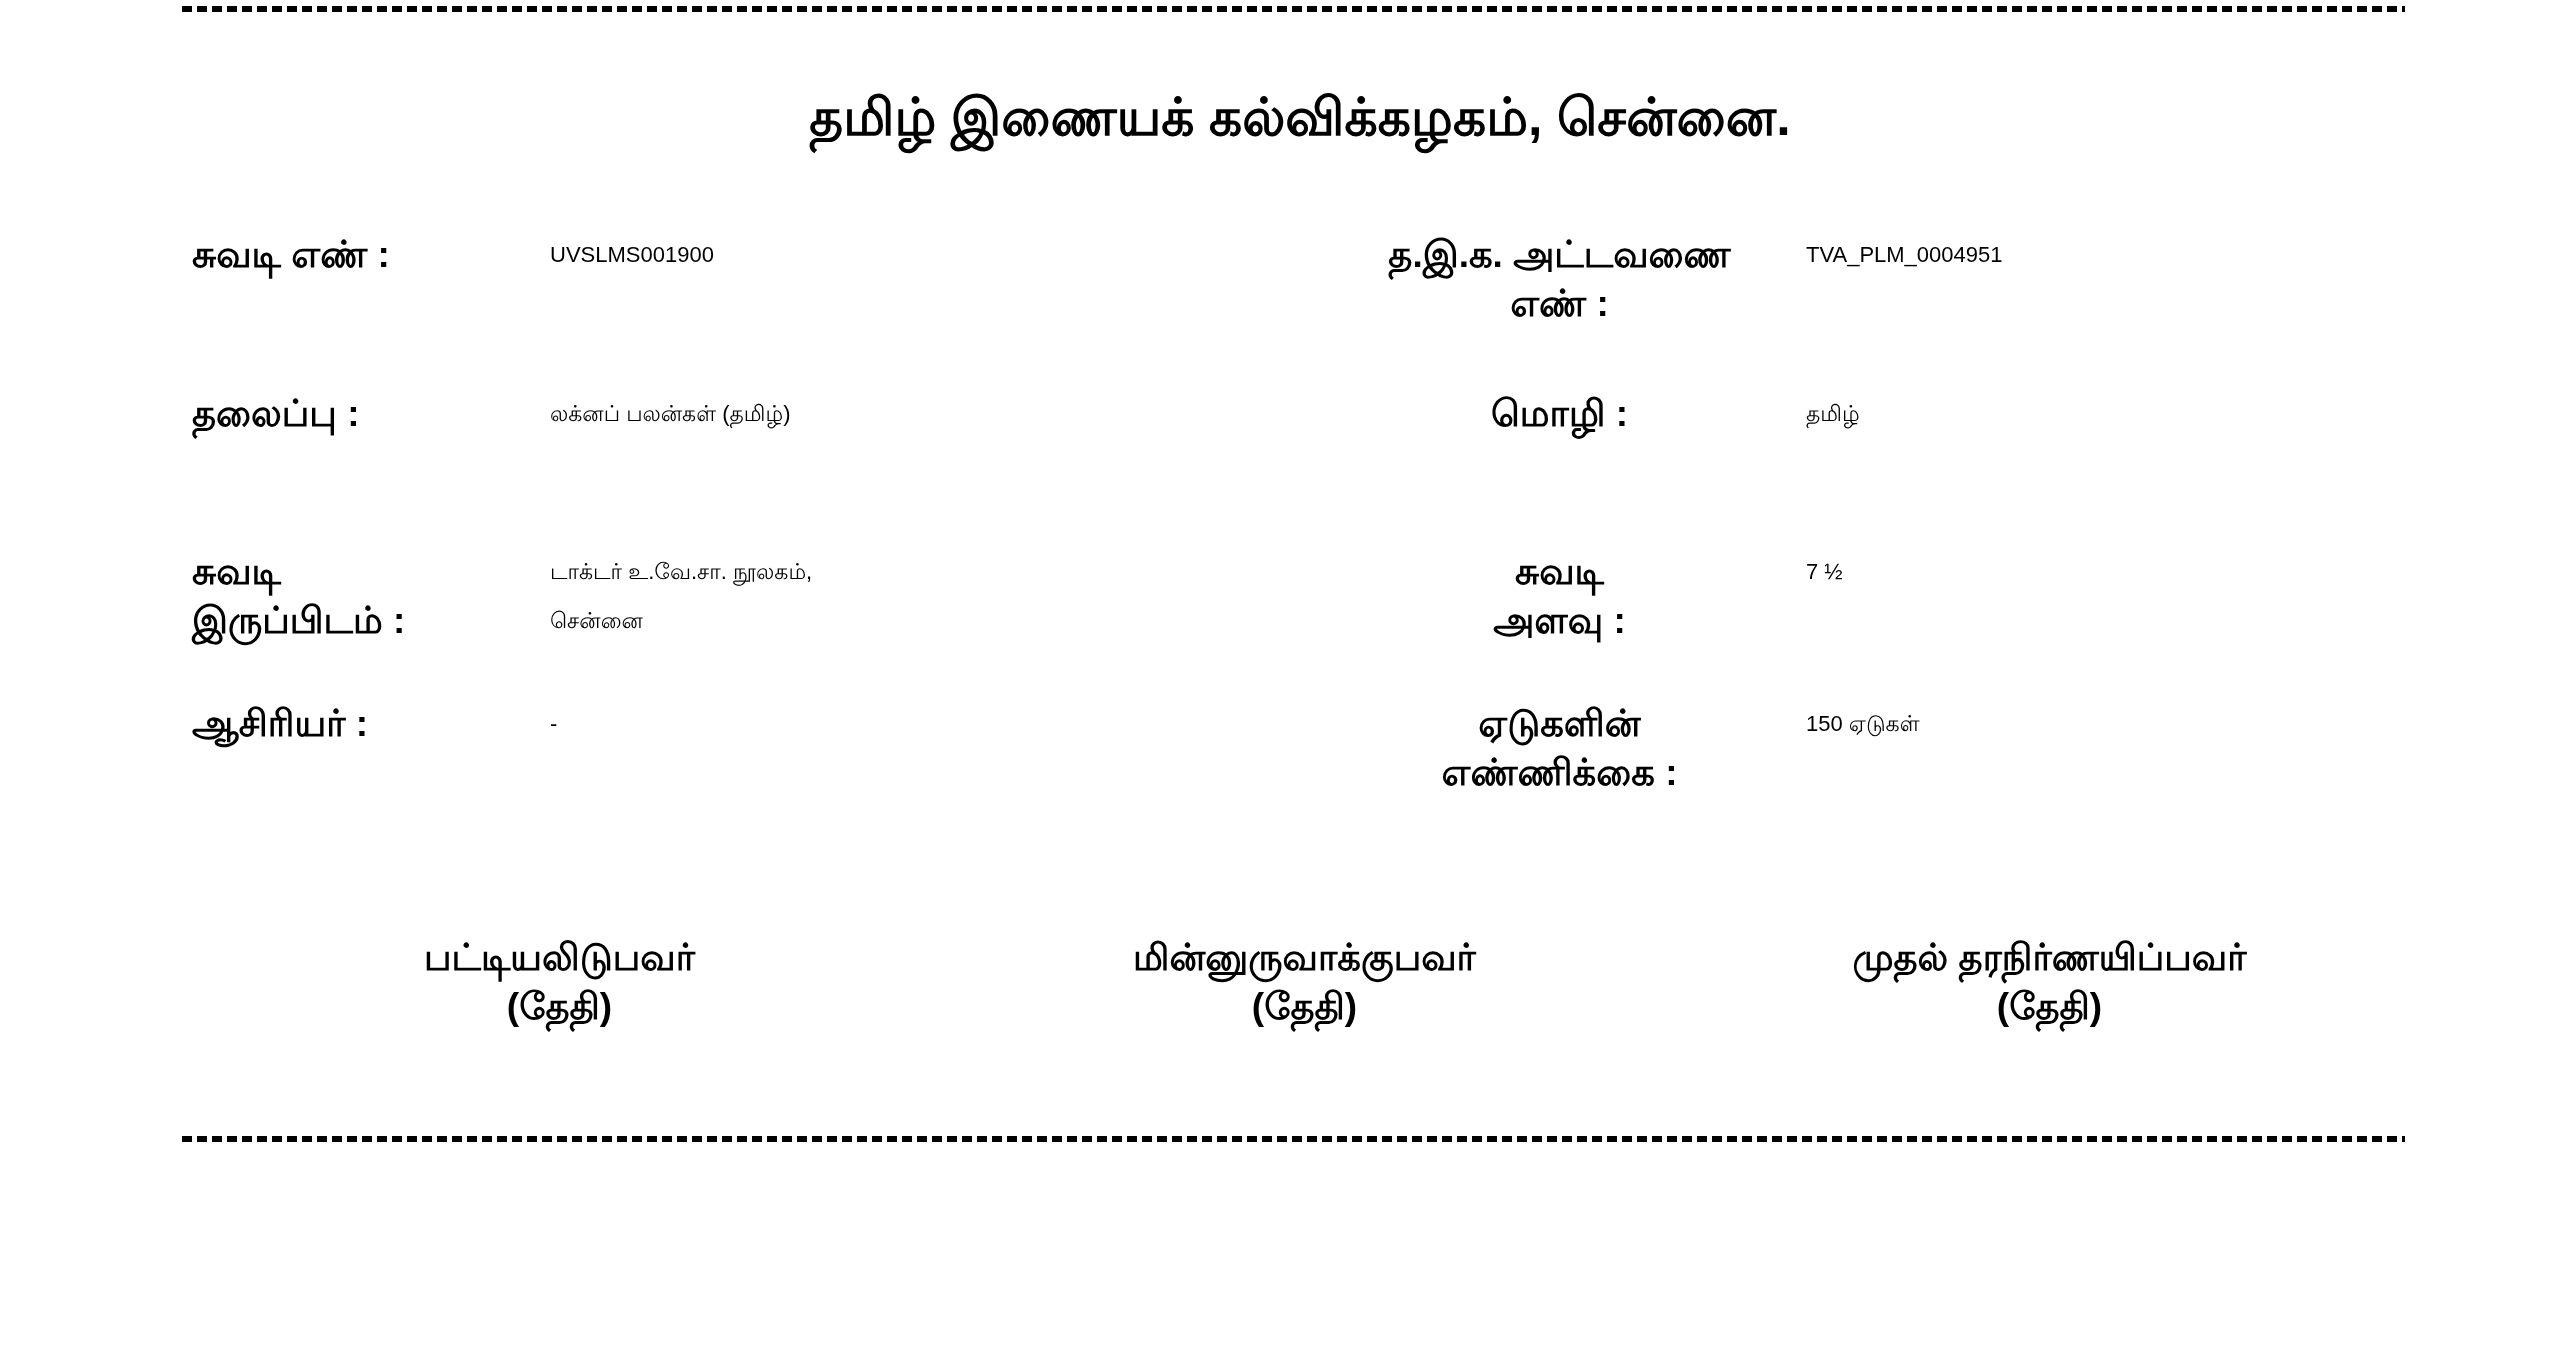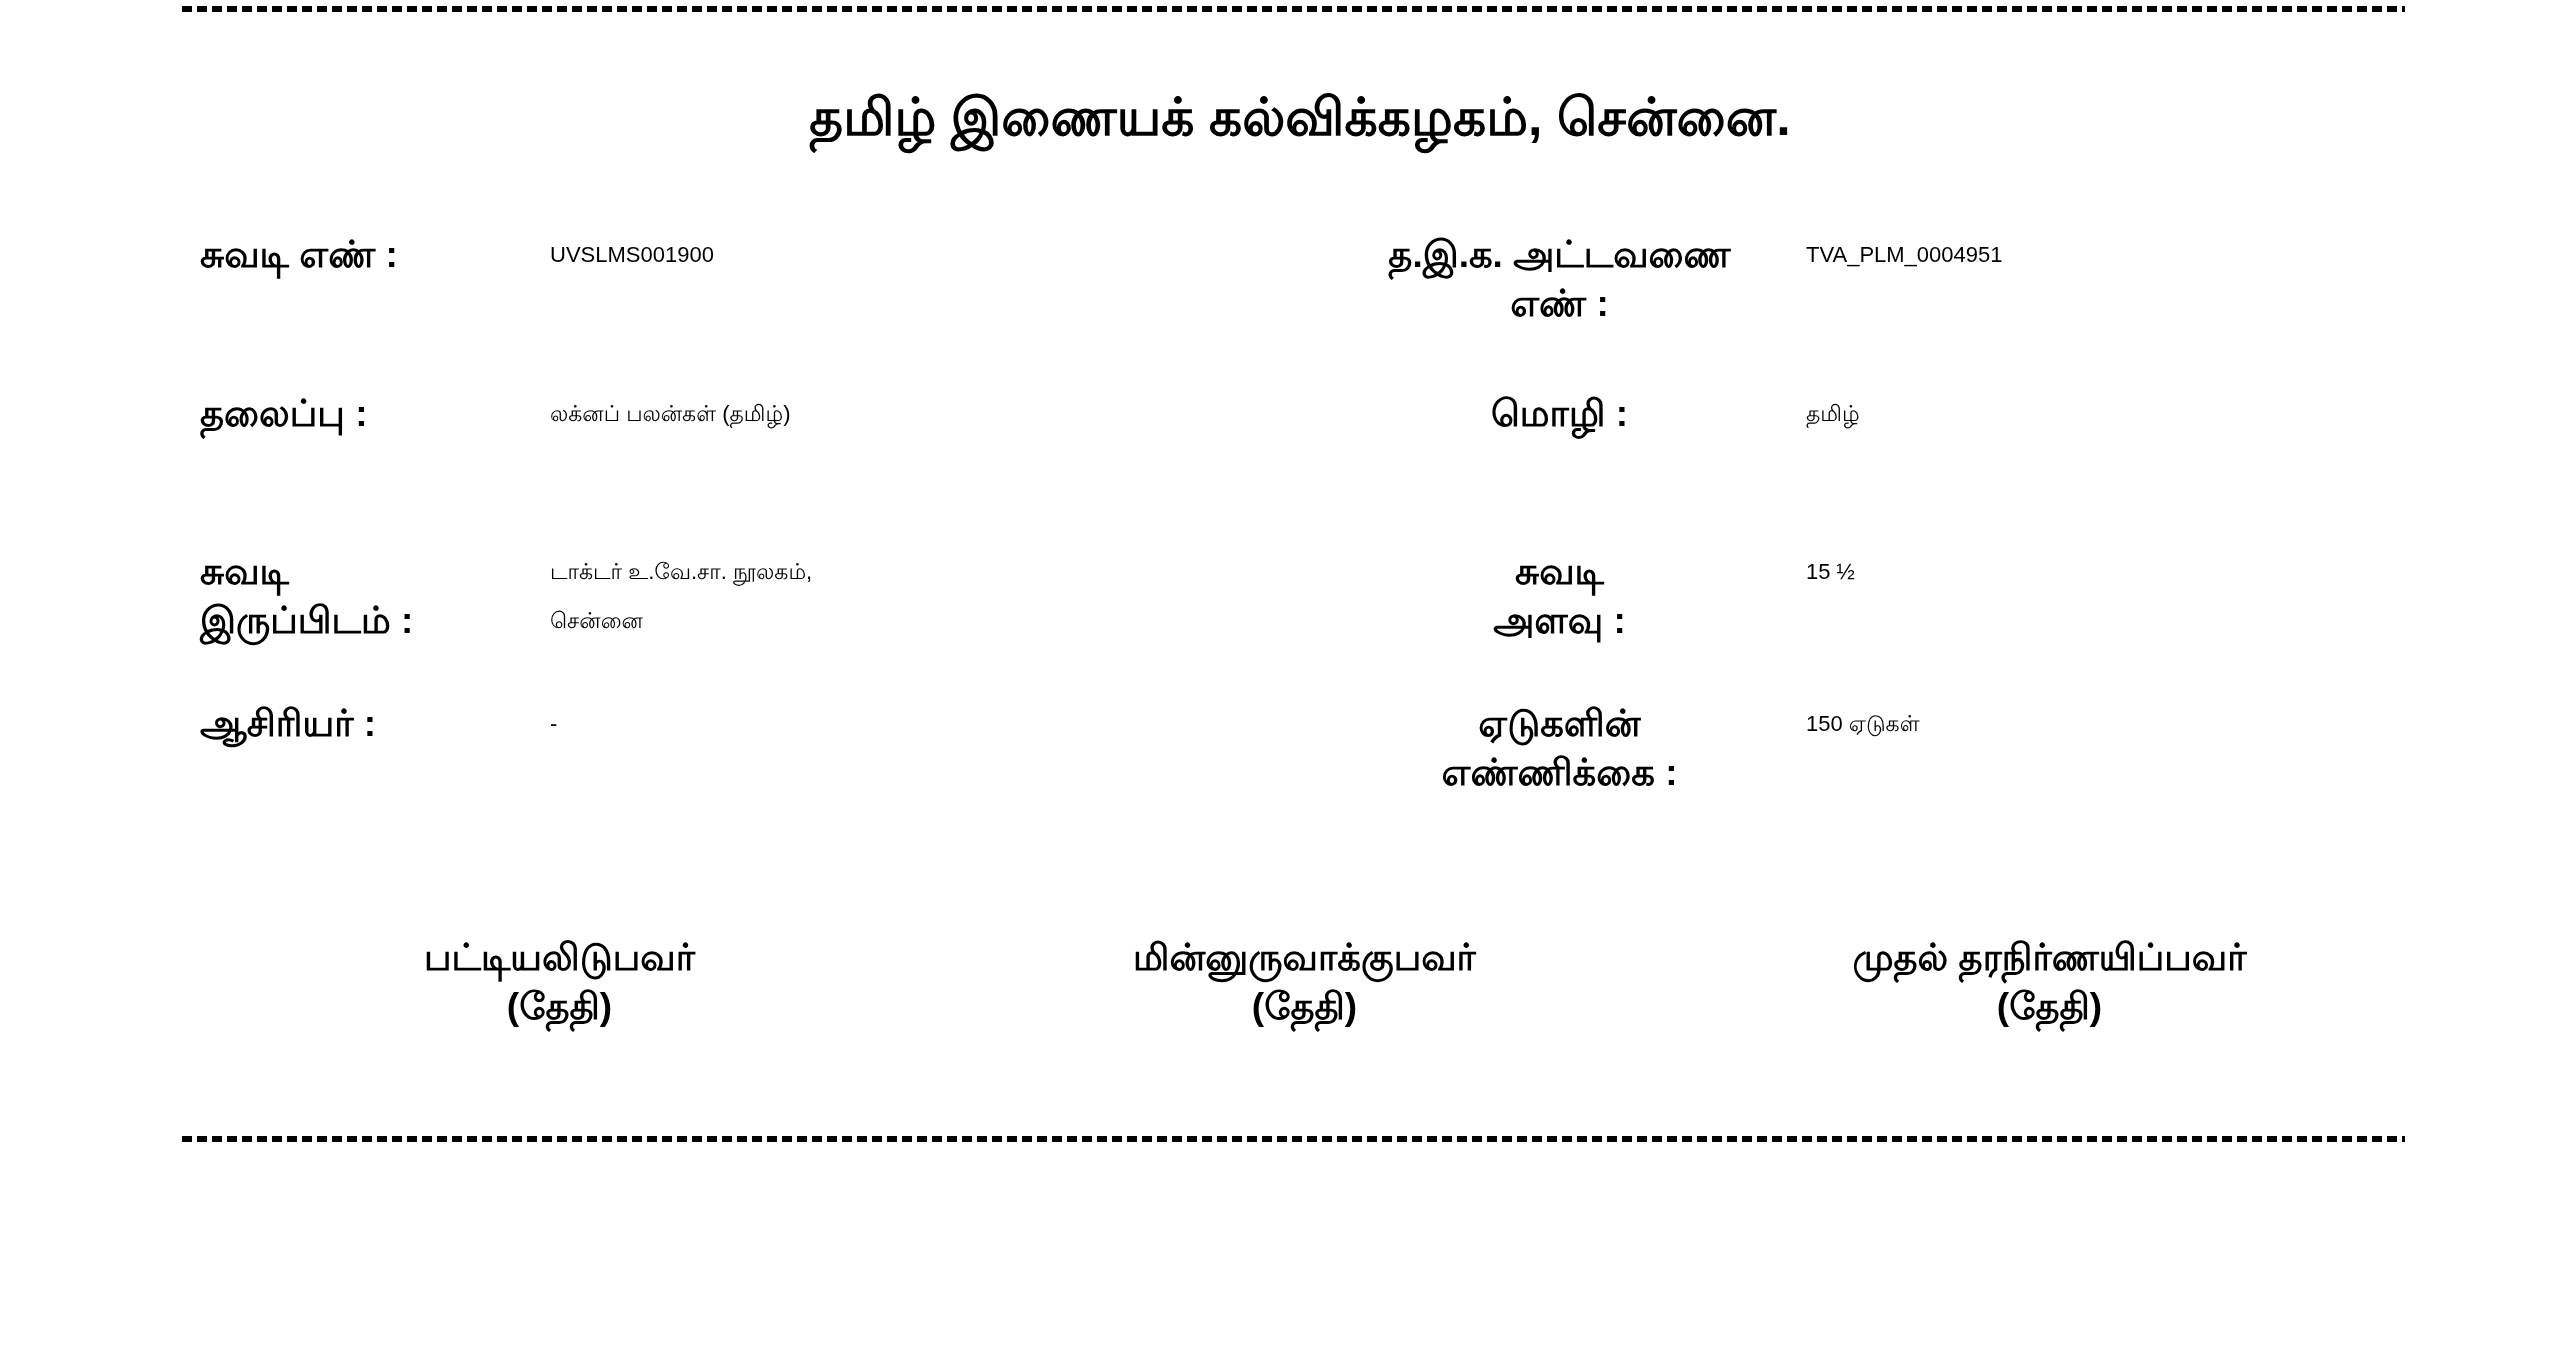--- a/index.html
+++ b/index.html
@@ -44,21 +44,21 @@
   }
   .label {
     font-weight: bold;
     font-size: 37px;
   }
   .value {
     font-weight: normal;
     font-size: 22px;
   }
   
-  .col-l-label { left: 192px;  width: 353px; margin-left: 8px;  }
+  .col-l-label { left: 192px;  width: 353px;  }
   .col-l-value { left: 550px; width: 738px; }
   .col-r-label { left: 1318px; width: 483px; text-align: center;  }
   .col-r-value { left: 1806px; width: 728px; }
   
   .row-1 { top: 230px; }
   .row-2 { top: 389px; }
   .row-3 { top: 547px; }
   .row-4 { top: 699px; }
   .signatures {
     position: absolute;
@@ -97,21 +97,21 @@
   <div class="cell value col-l-value row-2">லக்னப் பலன்கள் (தமிழ்)</div>
   <div class="cell value col-r-value row-2">தமிழ்</div>
   <div class="cell label col-r-label row-2">மொழி :</div>
 
   <div class="cell label col-l-label row-3">சுவடி
 இருப்பிடம் :</div>
   <div class="cell value col-l-value row-3">டாக்டர் உ.வே.சா. நூலகம்,
 சென்னை</div>
   <div class="cell label col-r-label row-3">சுவடி
 அளவு :</div>
-  <div class="cell value col-r-value row-3">15 ½</div>
+  <div class="cell value col-r-value row-3">7 ½</div>
 
   <div class="cell label col-l-label row-4">ஆசிரியர் :</div>
   <div class="cell value col-l-value row-4">-</div>
   <div class="cell label col-r-label row-4">ஏடுகளின்
 எண்ணிக்கை :</div>
   <div class="cell value col-r-value row-4">150 ஏடுகள்</div>
 
   <div class="signatures">
     <div class="signature-block">
       <div class="signature-role">பட்டியலிடுபவர்</div>

